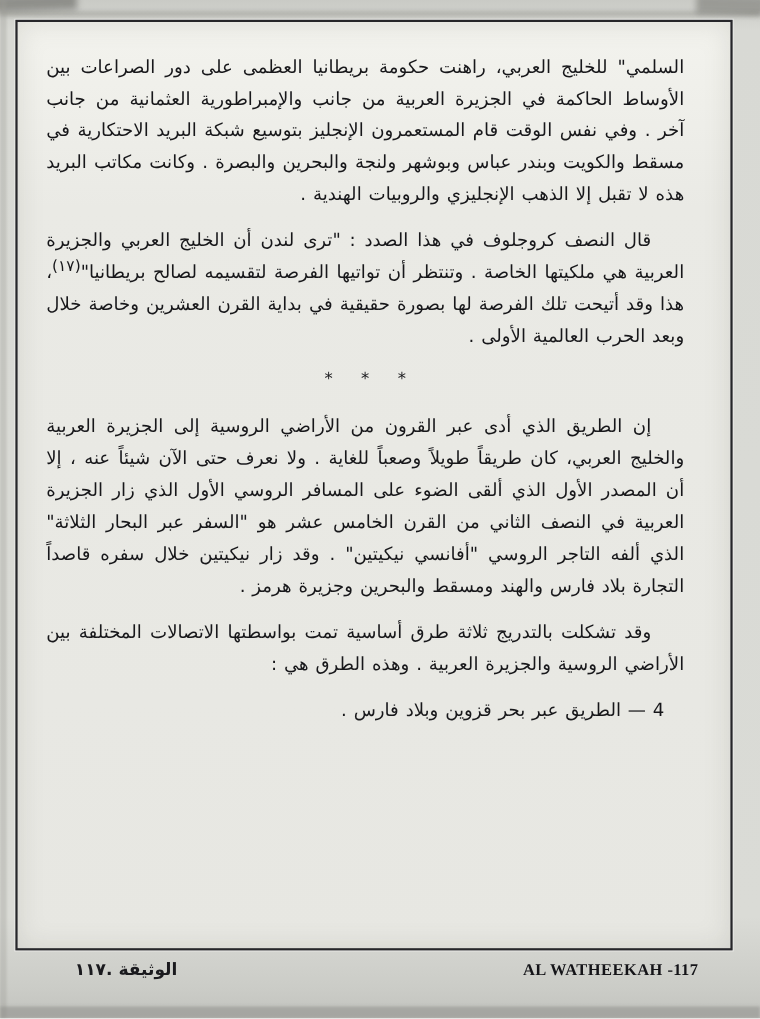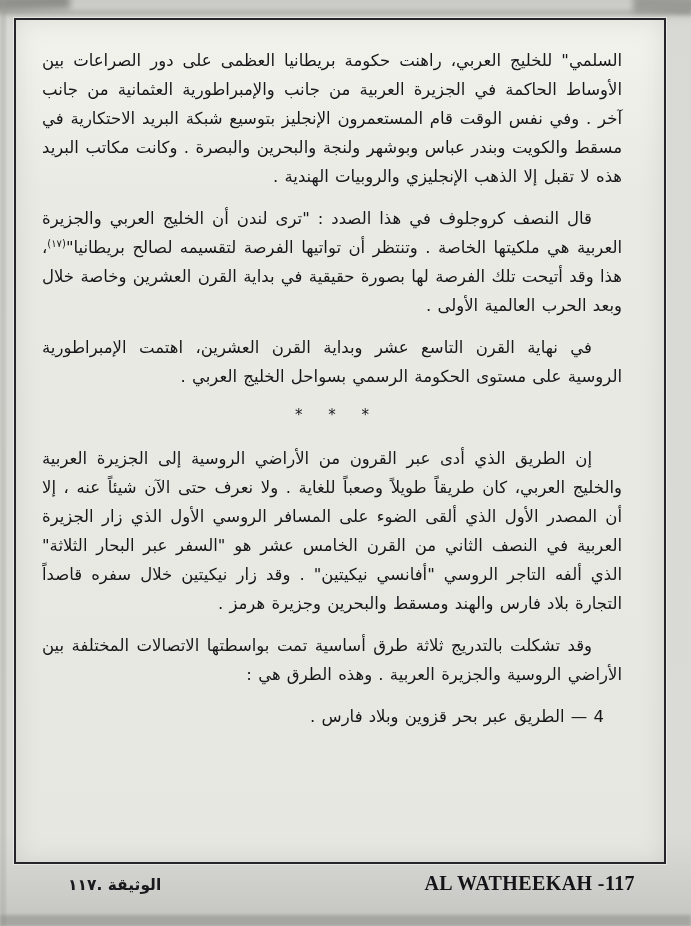--- a/index.html
+++ b/index.html
@@ -49,21 +49,21 @@
     direction: rtl;
     text-align: justify;
     padding: 26px 42px 0 26px;
     color: #17171a;
     font-size: 16.5px;
     line-height: 29px;
     word-spacing: 1px;
   }
   .para { margin: 0 0 13px 0; }
   .para.indent { text-indent: 30px; }
-  sup.footnote { font-size: 10px; line-height: 0; }
+  sup.footnote { font-size: 14px; line-height: 0; }
   .separator {
     text-align: center;
     direction: ltr;
     font-size: 15px;
     letter-spacing: 10px;
     padding-left: 10px;
     line-height: 22px;
     margin: 10px 0 18px 0;
     color: #1c1c1f;
   }
@@ -82,21 +82,21 @@
   .footer-left {
     direction: rtl;
     font-family: "DejaVu Sans", sans-serif;
     font-weight: bold;
     font-size: 15.5px;
     color: #1a1a1e;
   }
   .footer-right {
     font-family: "Liberation Serif", "DejaVu Serif", serif;
     font-weight: bold;
-    font-size: 20px;
+    font-size: 15px;
     letter-spacing: 0.4px;
     color: #141418;
   }
 </style>
 </head>
 <body>
 
 <div class="scan-page">
 
   <div class="artifact smudge-top"></div>
@@ -105,21 +105,20 @@
   <div class="artifact band-left"></div>
   <div class="artifact strip-bottom"></div>
 
   <div class="frame">
     <div class="content">
 
       <p class="para">السلمي" للخليج العربي، راهنت حكومة بريطانيا العظمى على دور الصراعات بين الأوساط الحاكمة في الجزيرة العربية من جانب والإمبراطورية العثمانية من جانب آخر . وفي نفس الوقت قام المستعمرون الإنجليز بتوسيع شبكة البريد الاحتكارية في مسقط والكويت وبندر عباس وبوشهر ولنجة والبحرين والبصرة . وكانت مكاتب البريد هذه لا تقبل إلا الذهب الإنجليزي والروبيات الهندية .</p>
 
       <p class="para indent"><span>قال النصف كروجلوف في هذا الصدد : "ترى لندن أن الخليج العربي والجزيرة العربية هي ملكيتها الخاصة . وتنتظر أن تواتيها الفرصة لتقسيمه لصالح بريطانيا"</span><sup class="footnote">(١٧)</sup><span>، هذا وقد أتيحت تلك الفرصة لها بصورة حقيقية في بداية القرن العشرين وخاصة خلال وبعد الحرب العالمية الأولى .</span></p>
 
-      <p class="para indent">في نهاية القرن التاسع عشر وبداية القرن العشرين، اهتمت الإمبراطورية الروسية على مستوى الحكومة الرسمي بسواحل الخليج العربي .</p>
 
       <div class="separator">* * *</div>
 
       <p class="para indent">إن الطريق الذي أدى عبر القرون من الأراضي الروسية إلى الجزيرة العربية والخليج العربي، كان طريقاً طويلاً وصعباً للغاية . ولا نعرف حتى الآن شيئاً عنه ، إلا أن المصدر الأول الذي ألقى الضوء على المسافر الروسي الأول الذي زار الجزيرة العربية في النصف الثاني من القرن الخامس عشر هو "السفر عبر البحار الثلاثة" الذي ألفه التاجر الروسي "أفانسي نيكيتين" . وقد زار نيكيتين خلال سفره قاصداً التجارة بلاد فارس والهند ومسقط والبحرين وجزيرة هرمز .</p>
 
       <p class="para indent">وقد تشكلت بالتدريج ثلاثة طرق أساسية تمت بواسطتها الاتصالات المختلفة بين الأراضي الروسية والجزيرة العربية . وهذه الطرق هي :</p>
 
       <div class="routes">
         <div class="route-item">4 — الطريق عبر بحر قزوين وبلاد فارس .</div>
       </div>

